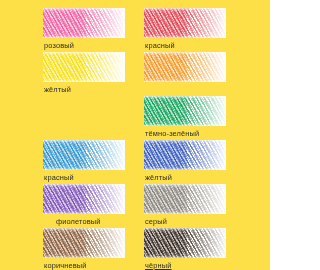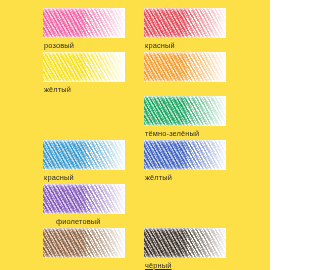--- a/index.html
+++ b/index.html
@@ -189,20 +189,21 @@
       <div class="label" style="color: rgb(43, 43, 43); margin-left: 12px;">фиолетовый</div>
     </div>
 
     <div class="swatch-row r5">
       <div class="patch" style="--c: #8d6142;">
         <div class="ink"></div>
         <div class="core"></div>
         <div class="feather"></div>
         <div class="shade"></div>
       </div>
+      <div class="label" style="color: rgb(43, 43, 43);">коричневый</div>
     </div>
 
   </div>
 
   <div class="column col-right">
 
     <div class="swatch-row r0">
       <div class="patch" style="--c: #e8445a;">
         <div class="ink"></div>
         <div class="core"></div>
@@ -234,20 +235,29 @@
     <div class="swatch-row r3">
       <div class="patch" style="--c: #3a5fc8;">
         <div class="ink"></div>
         <div class="core"></div>
         <div class="feather"></div>
         <div class="shade"></div>
       </div>
       <div class="label" style="color: rgb(43, 43, 43);">жёлтый</div>
     </div>
 
+    <div class="swatch-row r4">
+      <div class="patch" style="--c: #8b8884;">
+        <div class="ink"></div>
+        <div class="core"></div>
+        <div class="feather"></div>
+        <div class="shade"></div>
+      </div>
+      <div class="label" style="color: rgb(43, 43, 43);">серый</div>
+    </div>
 
     <div class="swatch-row r5">
       <div class="patch" style="--c: #3a2f2a;">
         <div class="ink"></div>
         <div class="core"></div>
         <div class="feather"></div>
         <div class="shade"></div>
       </div>
       <div class="label" style="color: rgb(43, 43, 43); text-decoration: underline;">чёрный</div>
     </div>

